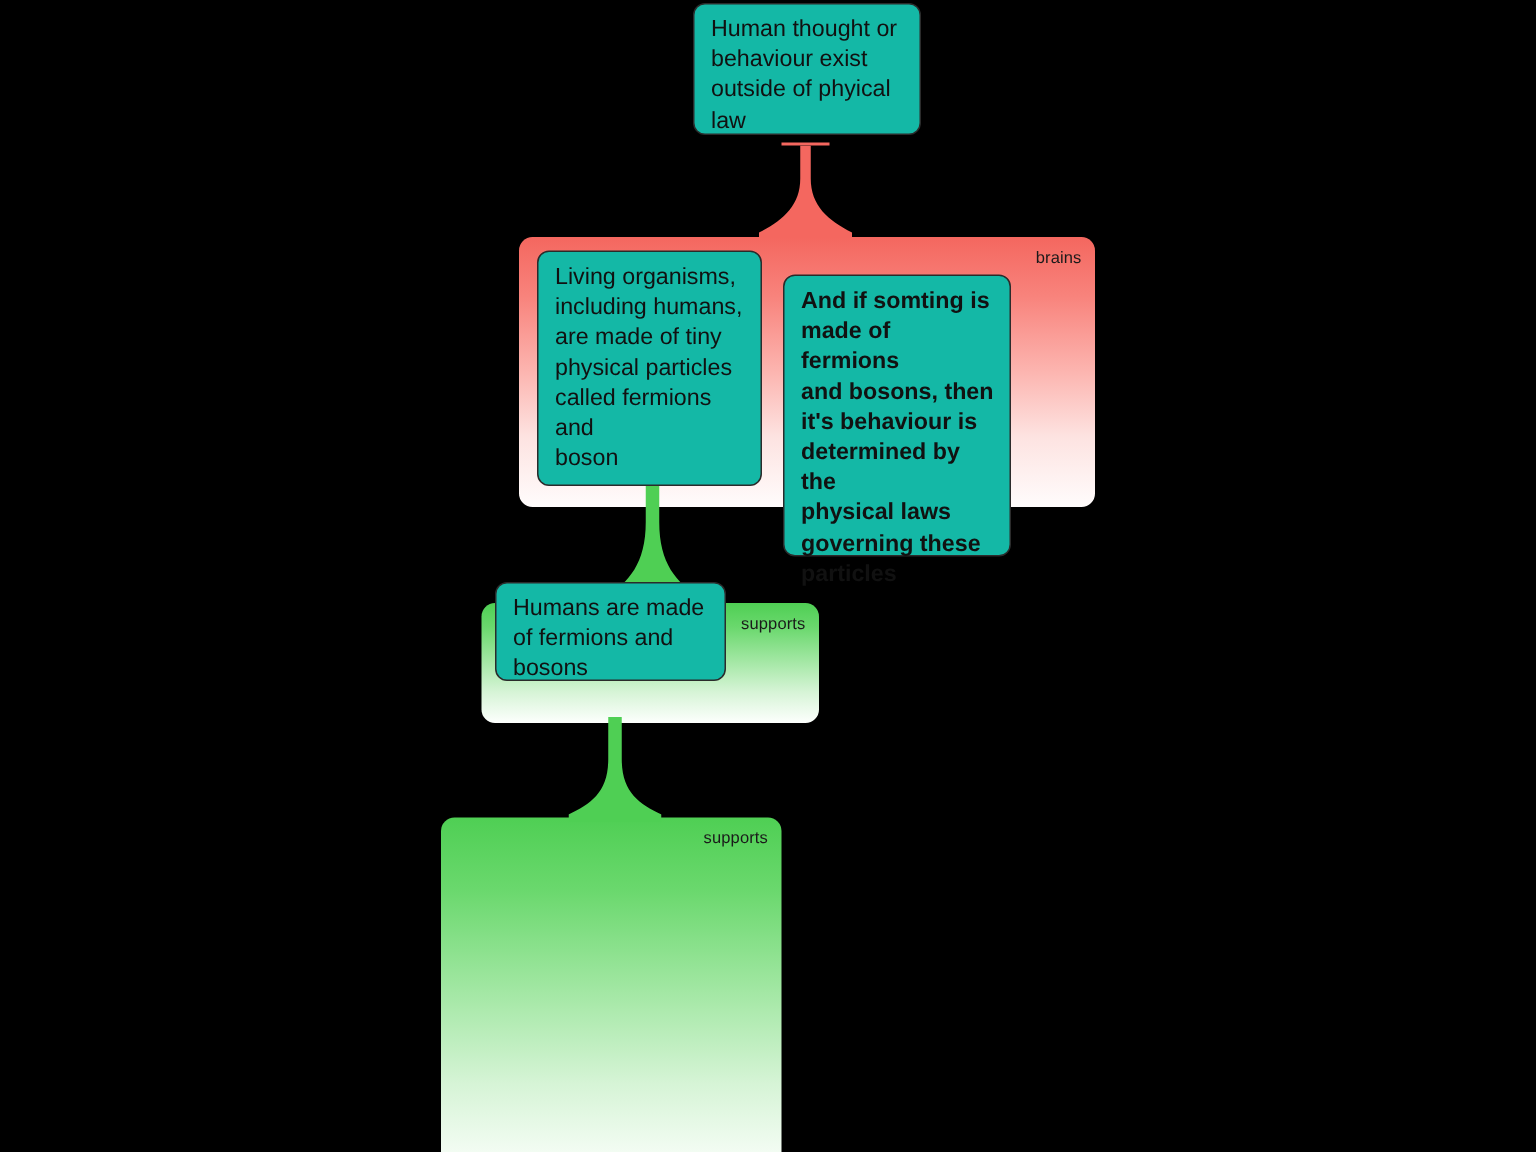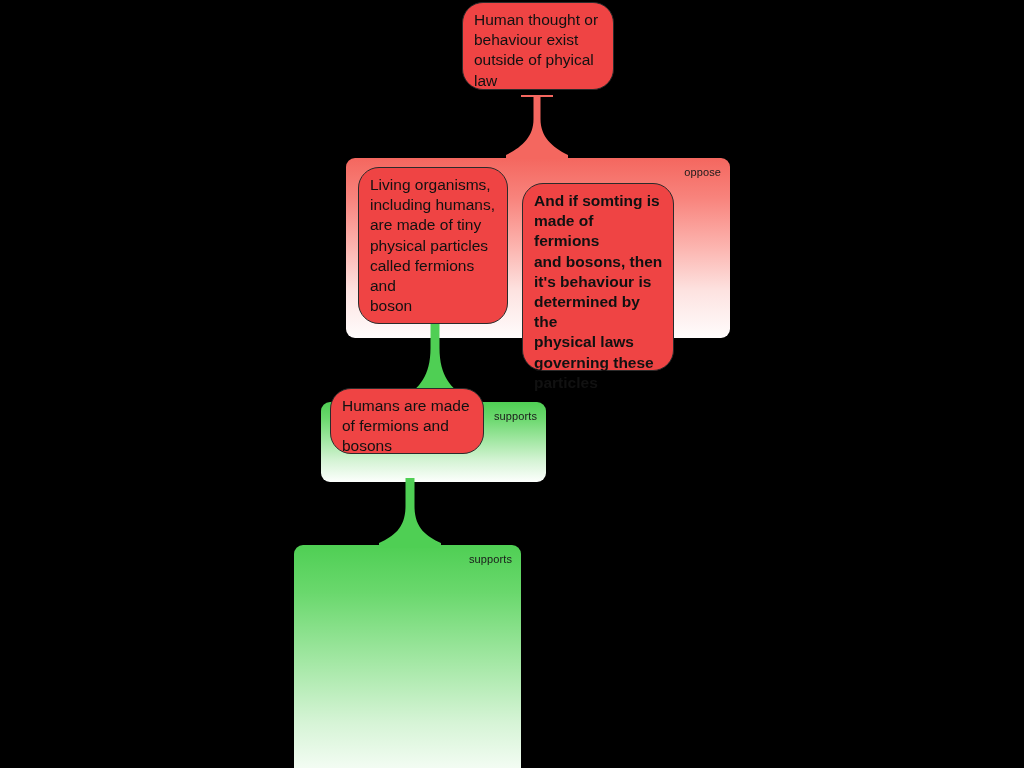--- a/index.html
+++ b/index.html
@@ -20,23 +20,23 @@
     left: 0; top: 0;
     width: 1024px;
     height: 768px;
     background: #000000;
   }
 
   
   .card {
     position: absolute;
     box-sizing: border-box;
-    background: #ef4444;
+    background: #14b8a6;
     border: 1px solid #2b2b2b;
-    border-radius: 21px;
+    border-radius: 8px;
     color: #111111;
     font-size: 15.5px;
     line-height: 20.2px;
     padding: 7px 10px 8px 11px;
     white-space: pre-line;
     z-index: 6;
   }
 
   
   .panel {
@@ -89,21 +89,21 @@
 
   <div class="tick" style="left:521px; top:95px; width:32px;"></div>
 
   <div class="connector" style="left:506px; top:97px; width:62px; height:62px;">
     <svg width="62" height="62" viewBox="0 0 62 62" preserveAspectRatio="none">
       <path d="M27.5,0 L34.5,0 L34.5,22 C34.5,40 46,50 62,58 L62,62 L0,62 L0,58 C16,50 27.5,40 27.5,22 Z" fill="#f4675f"></path>
     </svg>
   </div>
 
   <div class="panel oppose" style="left:346px; top:158px; width:384px; height:180px;">
-    <span class="panel-label">oppose</span>
+    <span class="panel-label">brains</span>
   </div>
 
   <div class="card" style="left:358px; top:167px; width:150px; height:157px;">Living organisms,
 including humans,
 are made of tiny
 physical particles
 called fermions and
 boson</div>
 
   <div class="card" style="left:522px; top:183px; width:152px; height:188px;font-weight:bold;">And if somting is

